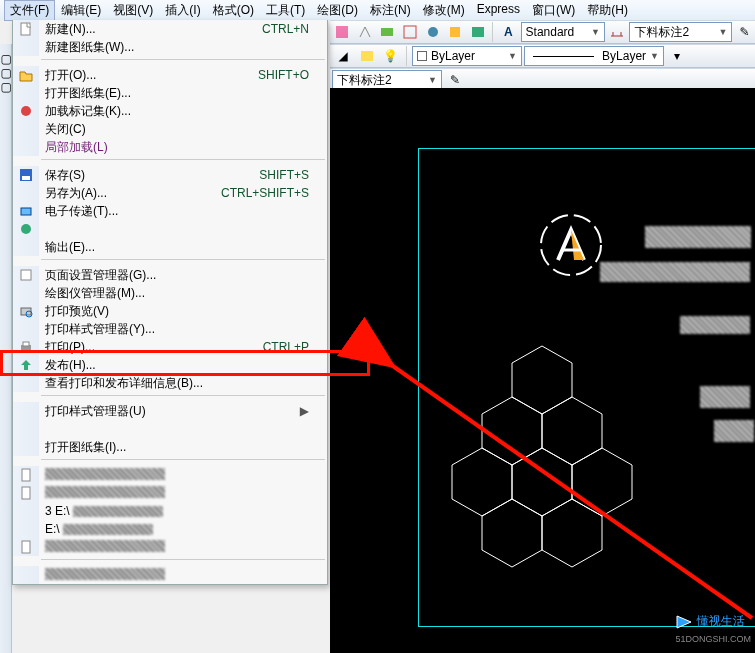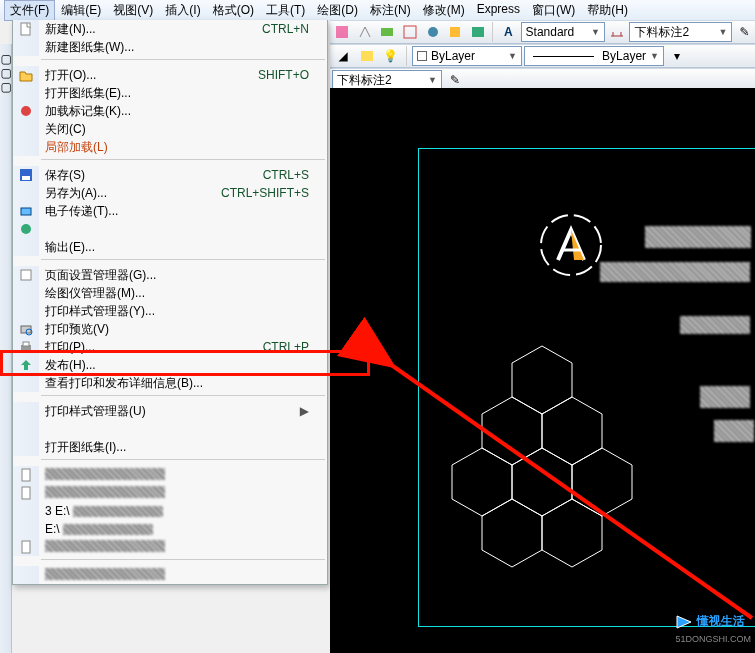--- a/index.html
+++ b/index.html
@@ -14,27 +14,27 @@
   .combo .dd{ margin-left:auto; }
   .left-dock{position:absolute;left:0;top:44px;bottom:0;width:12px;background:linear-gradient(to right,#e9eff6,#dde6f0);border-right:1px solid #b6c4d4;display:flex;flex-direction:column;gap:4px;padding-top:8px;align-items:center;}
   .left-dock .mini{width:10px;height:10px;}
   .dropdown-menu{position:absolute;left:12px;top:20px;width:316px;background:#f7f7f7;border:1px solid #9aa;border-top:none;box-shadow:2px 3px 6px rgba(0,0,0,.25);z-index:50;}
   .dm-item{height:18px;display:flex;align-items:center;padding-right:18px;}
   .dm-item.sep{height:4px;border-top:1px solid #ccc;margin:3px 2px 3px 28px;}
   .dm-icon-col{width:26px;display:flex;justify-content:center;align-items:center;background:linear-gradient(to right,#eef3fa,#e6edf6);height:100%;}
   .dm-label{padding-left:6px;flex:1;white-space:nowrap;}
   .dm-sc{color:#14532d;}
   .dm-arrow{color:#555;padding-left:6px;}
-  .dim{color:#c2410c;}
+  .dim{color:#701a75;}
   .canvas-bg{position:absolute;left:330px;top:88px;right:0;bottom:0;background:#000;}
   .cyan-rect{position:absolute;left:418px;top:148px;right:0;bottom:26px;border:1.5px solid #13e2e2;border-right:none;}
   .annot-box{position:absolute;left:0;top:350px;width:370px;height:26px;border:3px solid #f10; z-index:60;pointer-events:none;}
   .annot-arrow{position:absolute;left:380px;top:360px;width:372px;height:260px;pointer-events:none;z-index:55;}
   .watermark{position:absolute;right:4px;bottom:8px;font-size:12px;color:#fff;}
-  .watermark .blue{color:#2aa0ff;font-weight:bold;}
+  .watermark .blue{color:#2aa0ff;font-weight:normal;}
   .logo-A{position:absolute;left:536px;top:210px;width:70px;height:70px;}
   .hex-group{position:absolute;left:472px;top:346px;width:170px;height:220px;}
   svg{overflow:visible;}
   .pix{background:repeating-linear-gradient(45deg,#888,#888 2px,#bbb 2px,#bbb 4px);filter:blur(1.2px);}
   .pix-block{position:absolute;}
   .chev{font-size:9px;color:#555;}
 </style>
 </head>
 <body>
 
@@ -192,21 +192,21 @@
     </div>
     <div class="dm-item sep"></div>
     <div class="dm-item">
       <span class="dm-icon-col">
         <svg width="14" height="14">
           <rect x="1" y="1" width="12" height="12" fill="#36c"></rect>
           <rect x="3" y="8" width="8" height="4" fill="#fff"></rect>
         </svg>
       </span>
       <span class="dm-label">保存(S)</span>
-      <span class="dm-sc">CTRL+S</span>
+      <span class="dm-sc">SHIFT+S</span>
     </div>
     <div class="dm-item">
       <span class="dm-icon-col"></span>
       <span class="dm-label">另存为(A)...</span>
       <span class="dm-sc">CTRL+SHIFT+S</span>
     </div>
     <div class="dm-item">
       <span class="dm-icon-col">
         <svg width="14" height="14">
           <rect x="2" y="4" width="10" height="7" fill="#6bf" stroke="#048"></rect>
@@ -232,31 +232,31 @@
           <rect x="2" y="2" width="10" height="10" fill="#fff" stroke="#888"></rect>
         </svg>
       </span>
       <span class="dm-label">页面设置管理器(G)...</span>
     </div>
     <div class="dm-item">
       <span class="dm-icon-col"></span>
       <span class="dm-label">绘图仪管理器(M)...</span>
     </div>
     <div class="dm-item">
-      <span class="dm-icon-col"></span>
-      <span class="dm-label">打印样式管理器(Y)...</span>
-    </div>
-    <div class="dm-item">
       <span class="dm-icon-col">
         <svg width="14" height="14">
           <rect x="2" y="4" width="10" height="7" fill="#ccc" stroke="#666"></rect>
           <circle cx="10" cy="10" r="3" fill="none" stroke="#06c"></circle>
         </svg>
       </span>
       <span class="dm-label">打印预览(V)</span>
+    </div>
+    <div class="dm-item">
+      <span class="dm-icon-col"></span>
+      <span class="dm-label">打印样式管理器(Y)...</span>
     </div>
     <div class="dm-item">
       <span class="dm-icon-col">
         <svg width="14" height="14">
           <rect x="2" y="5" width="10" height="6" fill="#999"></rect>
           <rect x="4" y="2" width="6" height="4" fill="#fff" stroke="#888"></rect>
         </svg>
       </span>
       <span class="dm-label">打印(P)...</span>
       <span class="dm-sc">CTRL+P</span>

